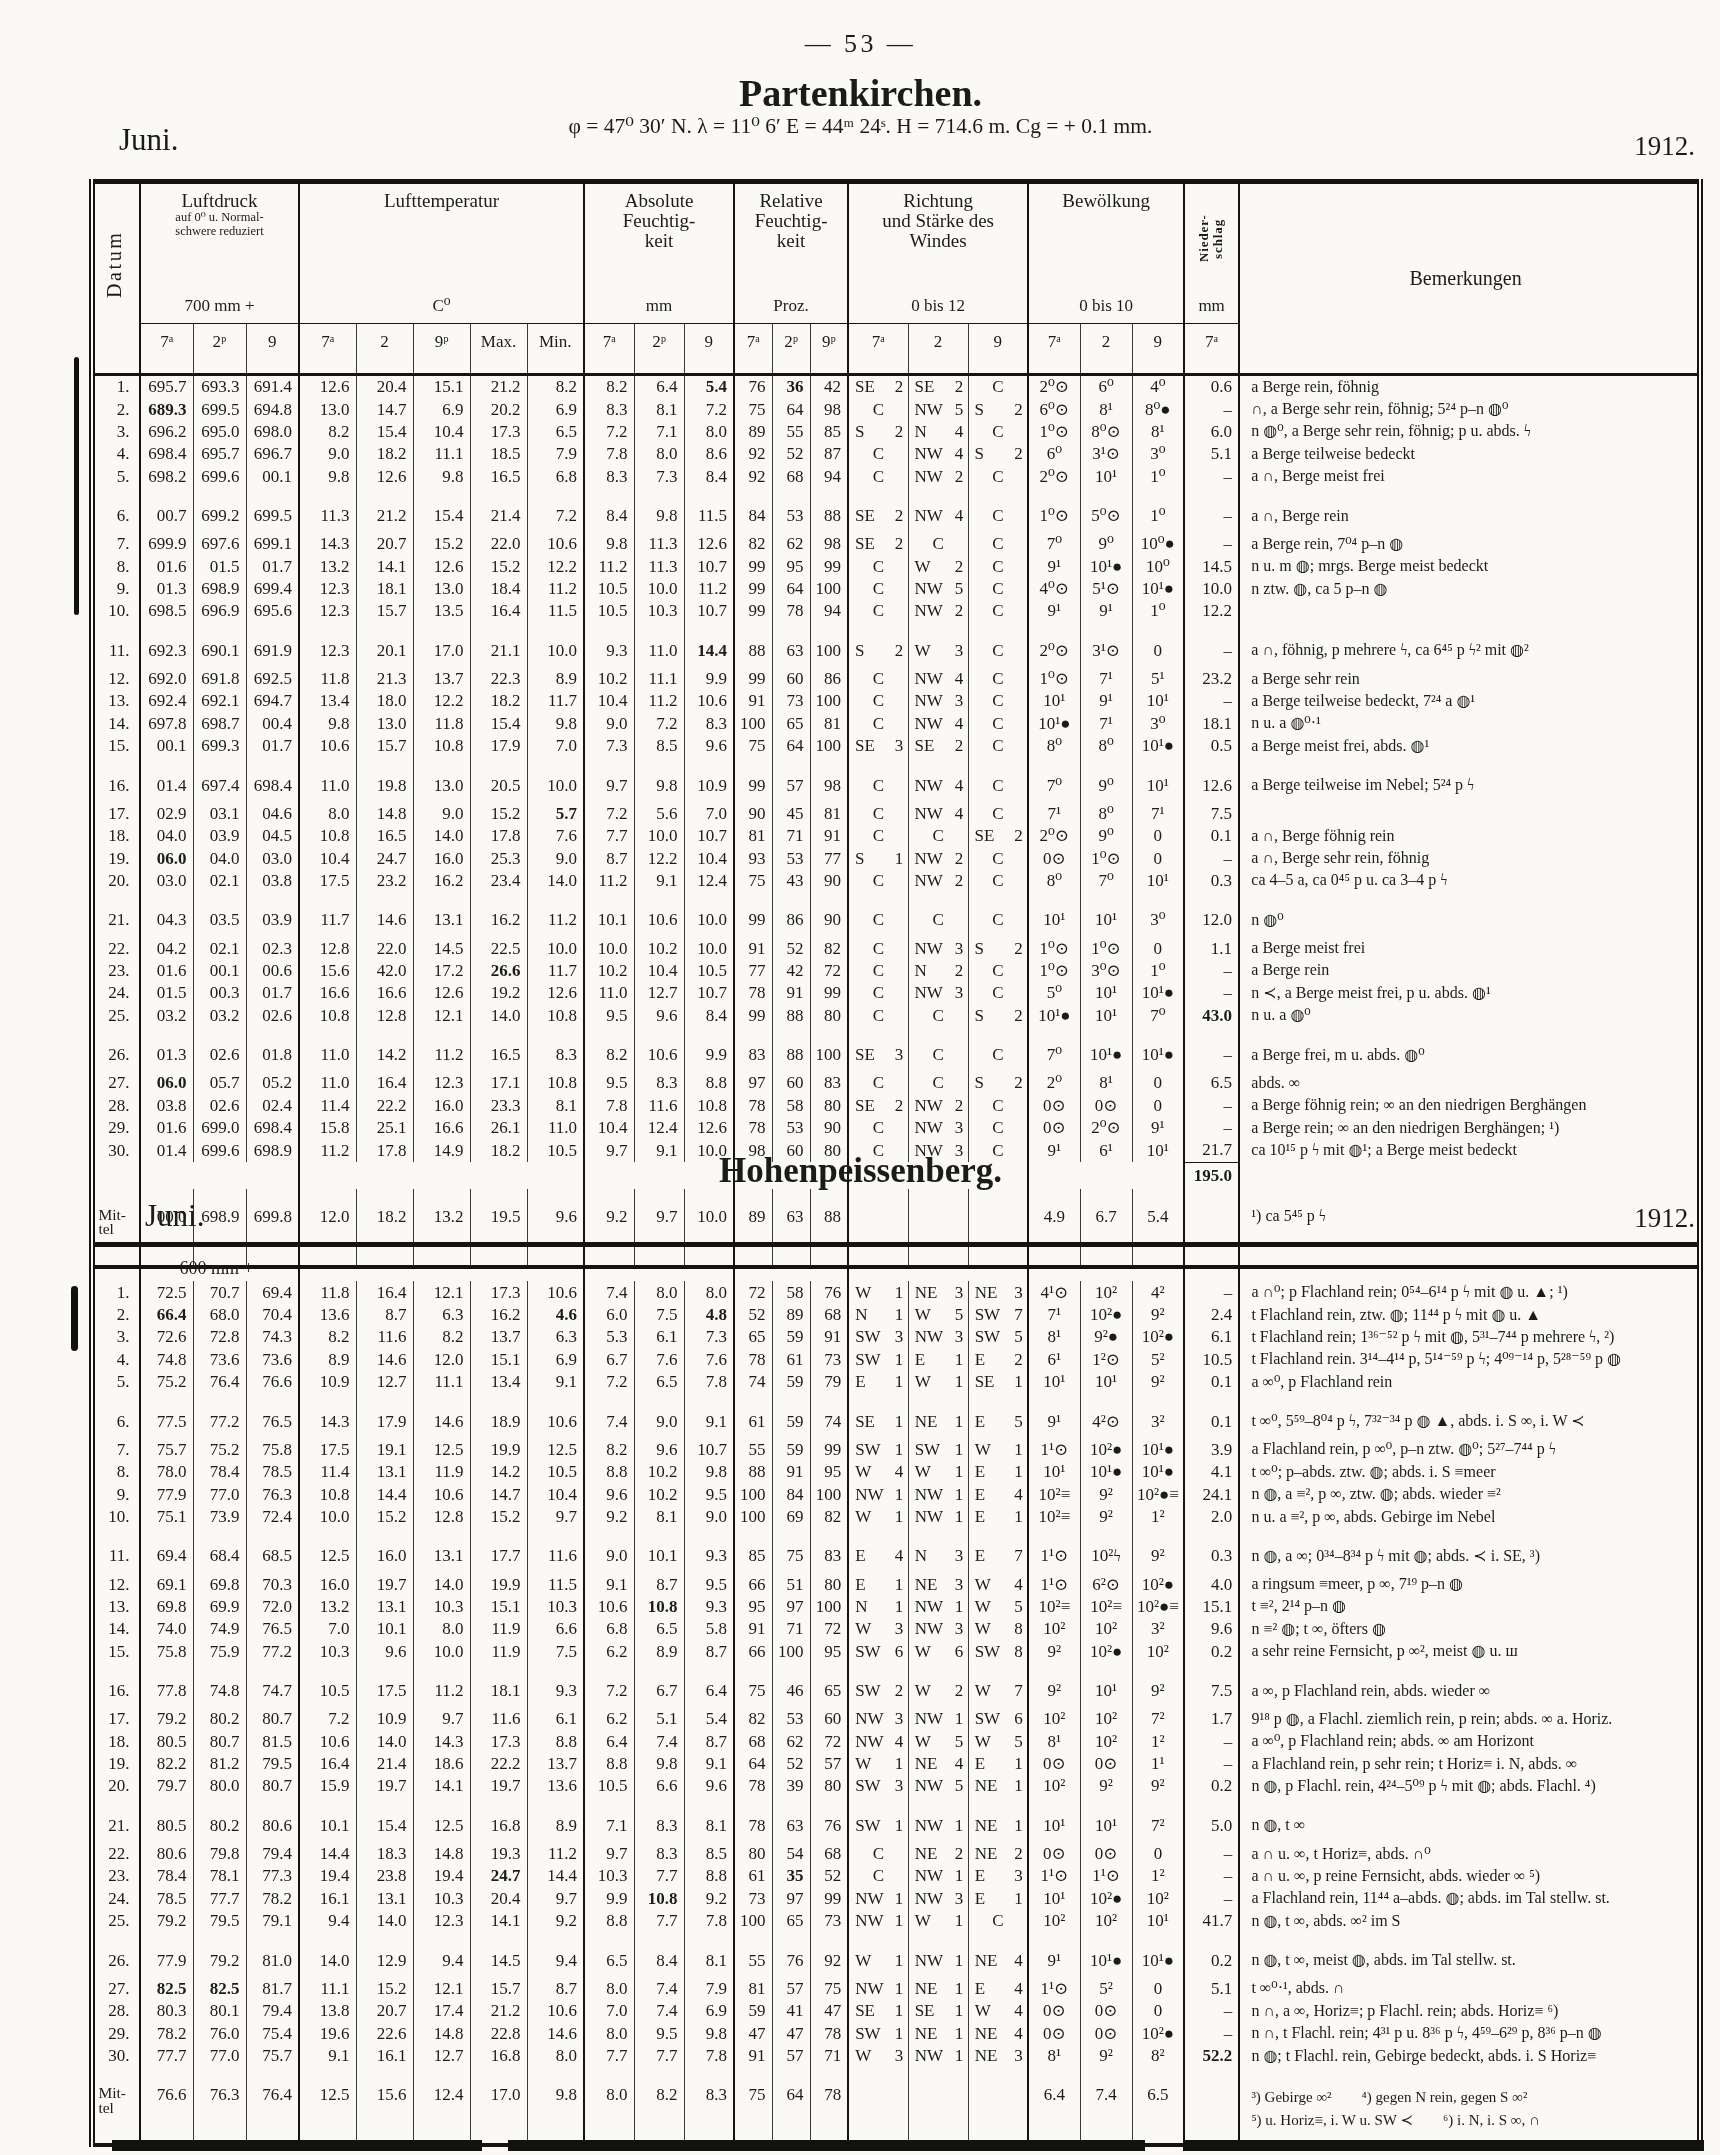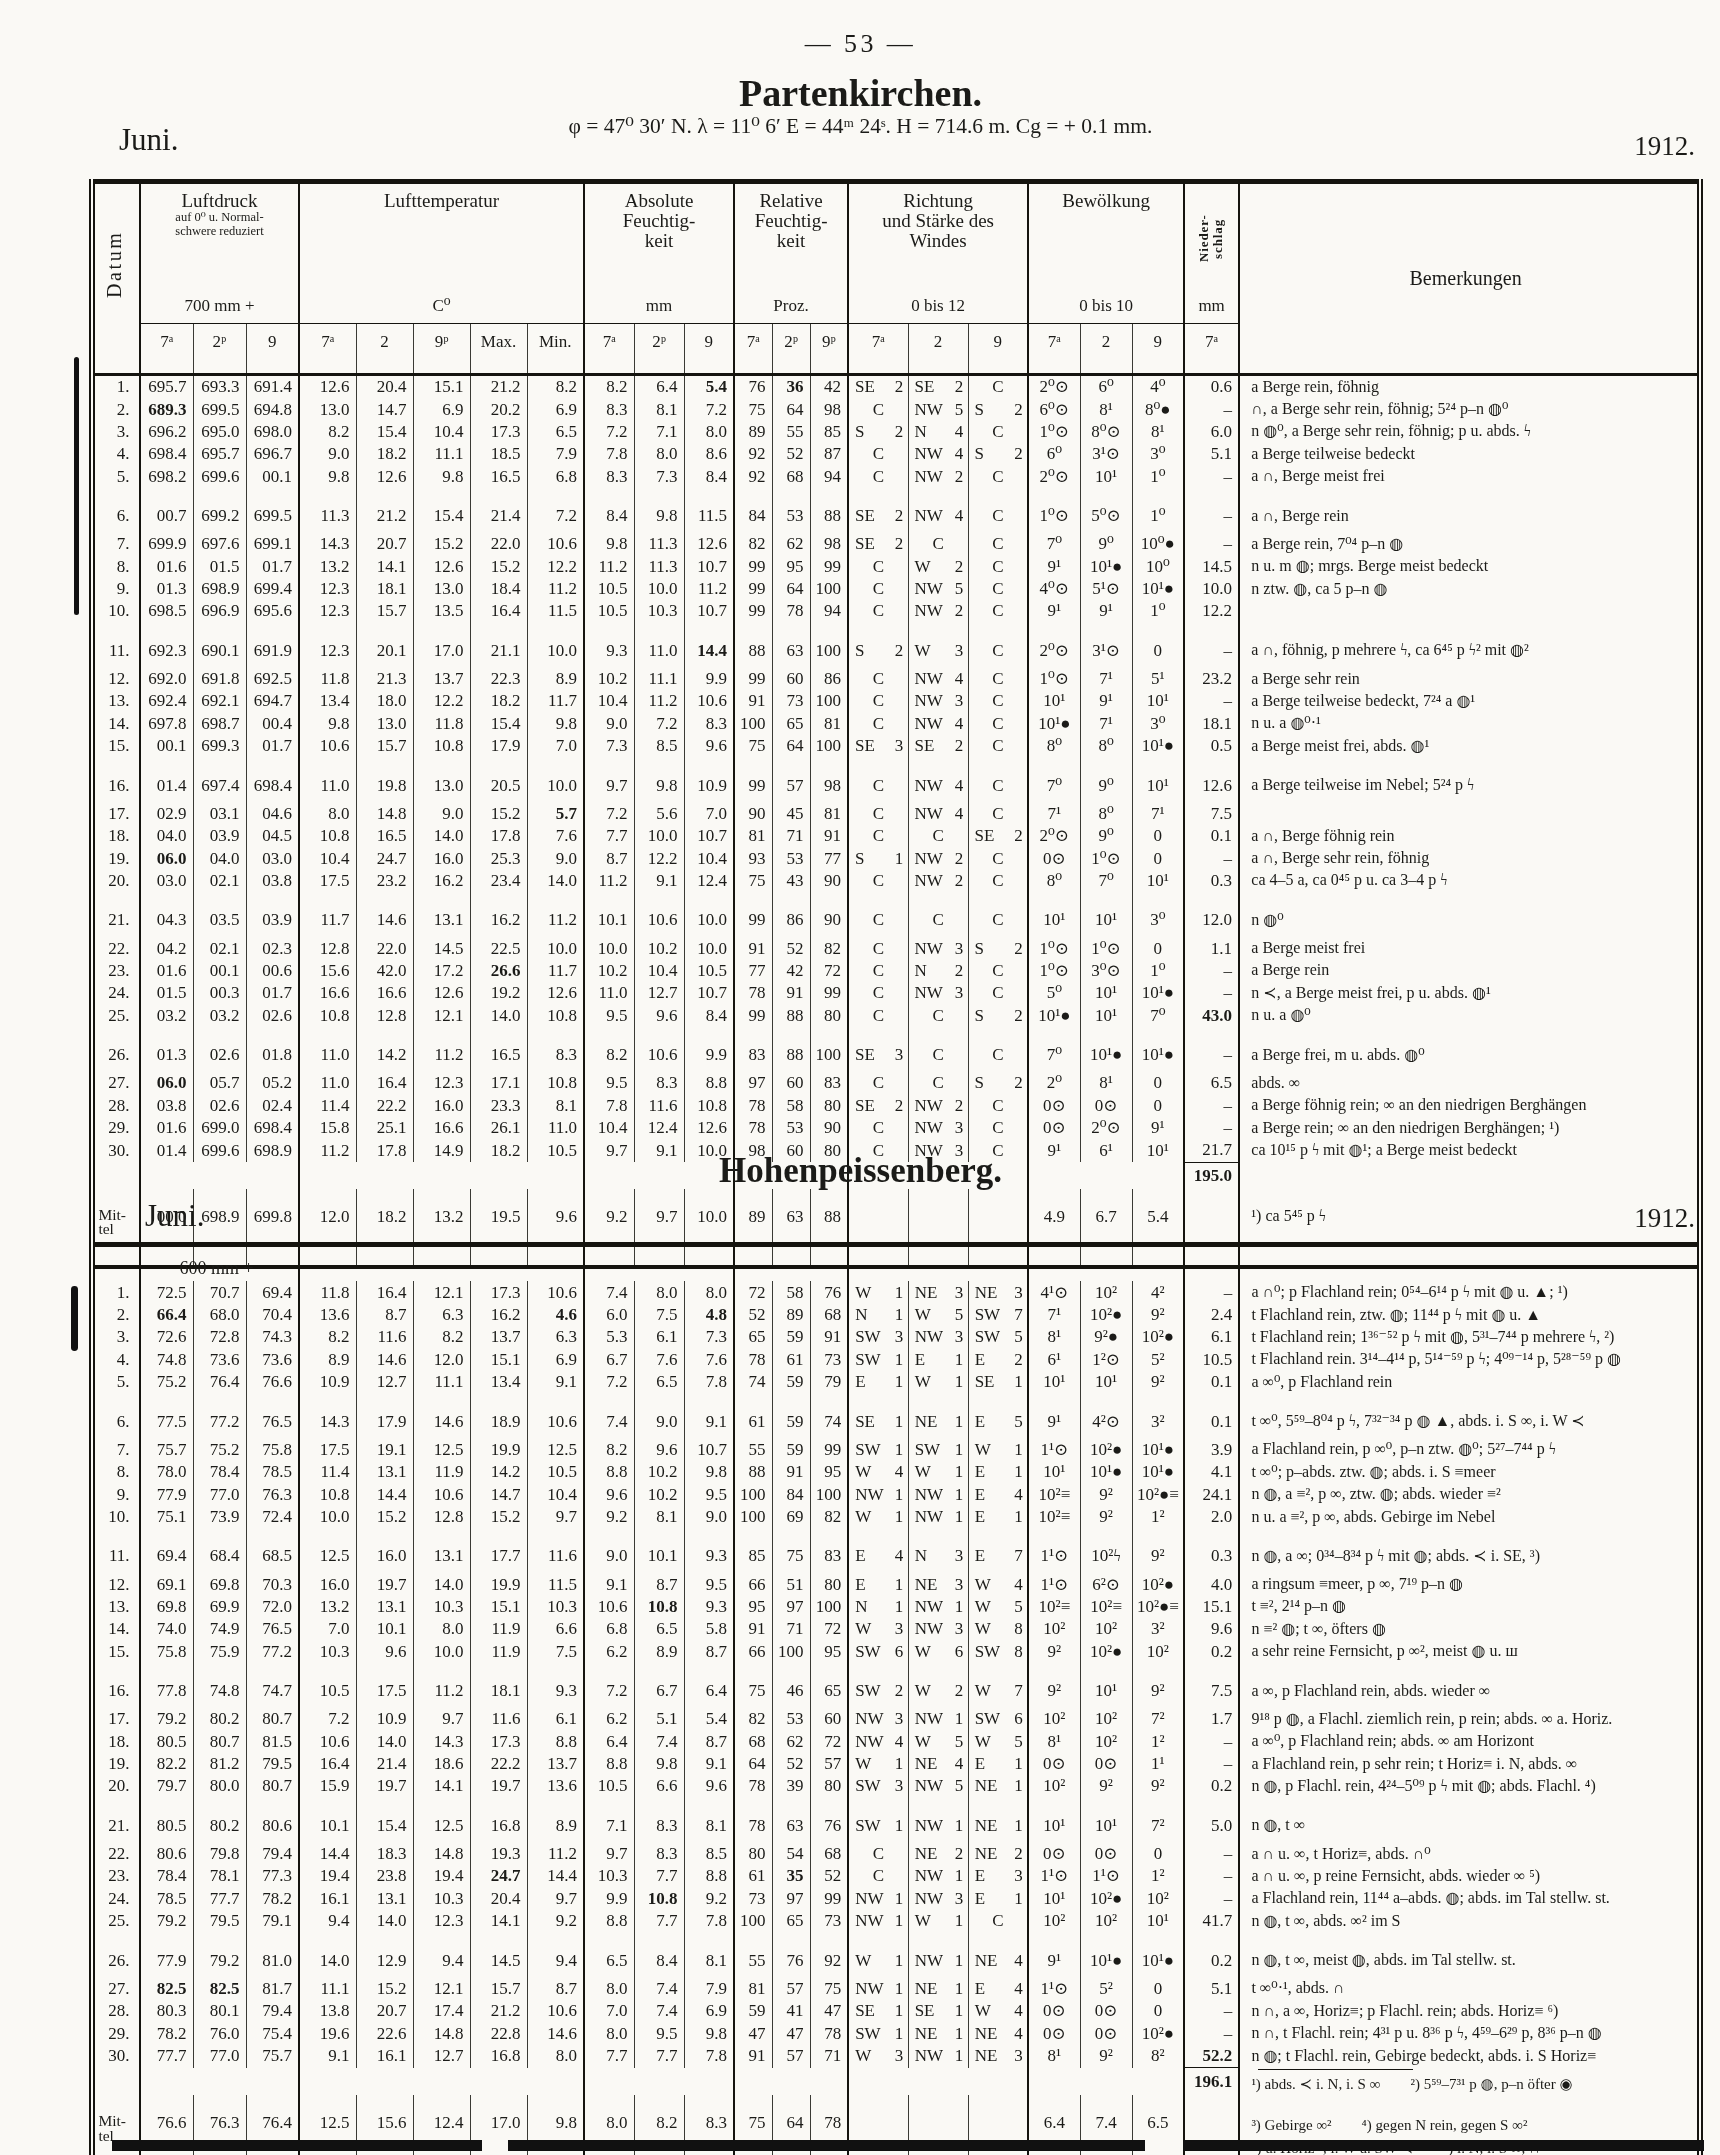--- a/index.html
+++ b/index.html
@@ -1717,31 +1717,20 @@
           <td class="sl">71</td>
           <td class="gl wcell"><span class="win"><span>W</span><span>3</span></span></td>
           <td class="sl wcell"><span class="win"><span>NW</span><span>1</span></span></td>
           <td class="sl wcell"><span class="win"><span>NE</span><span>3</span></span></td>
           <td class="gl bcell">8¹</td>
           <td class="sl bcell">9²</td>
           <td class="sl bcell">8²</td>
           <td class="gl"><b>52.2</b></td>
           <td class="gl rem">n ◍; t Flachl. rein, Gebirge bedeckt, abds. i. S Horiz≡</td>
         </tr>
-        <tr class="sumrow">
-          <td></td>
-          <td class="gl" colspan="3"></td>
-          <td class="gl" colspan="5"></td>
-          <td class="gl" colspan="3"></td>
-          <td class="gl" colspan="3"></td>
-          <td class="gl" colspan="3"></td>
-          <td class="gl" colspan="3"></td>
-          <td class="gl sumcell">196.1</td>
-          <td class="gl rem fnote"><div class="fnrule"></div>¹) abds. ≺ i. N, i. S ∞        ²) 5⁵⁹–7³¹ p ◍, p–n öfter ◉</td>
-        </tr>
         <tr class="grp mittelrow">
           <td class="mitlabel dat">Mit-
 tel</td>
           <td class="gl">76.6</td>
           <td class="sl">76.3</td>
           <td class="sl">76.4</td>
           <td class="gl">12.5</td>
           <td class="sl">15.6</td>
           <td class="sl">12.4</td>
           <td class="sl">17.0</td>

